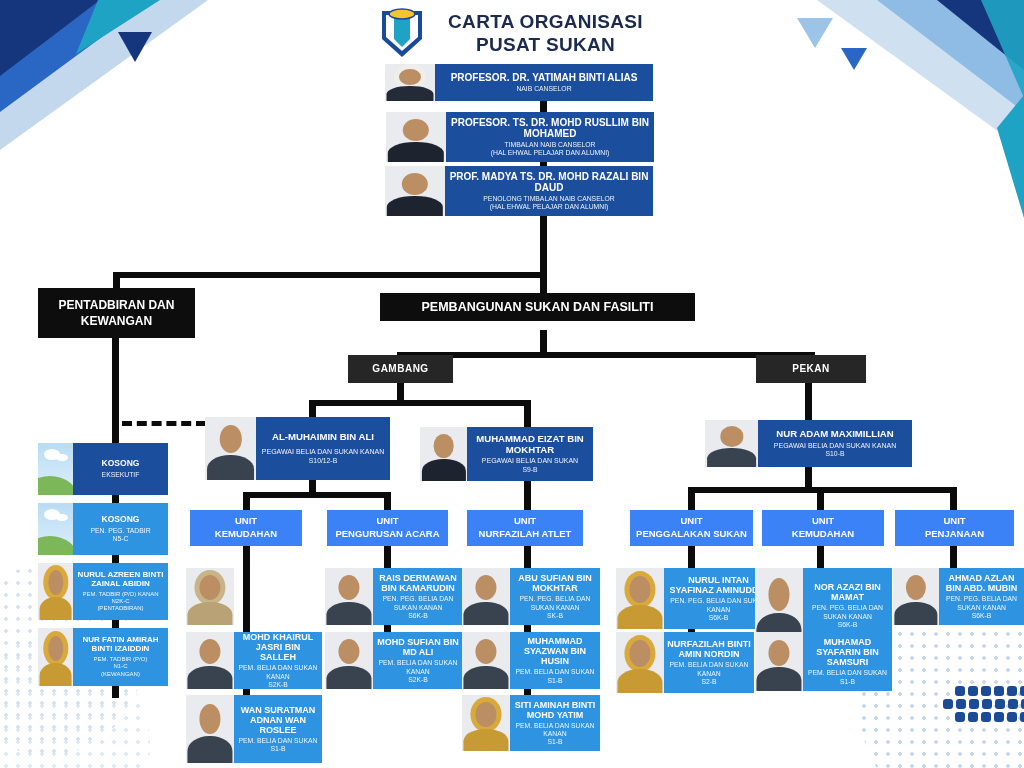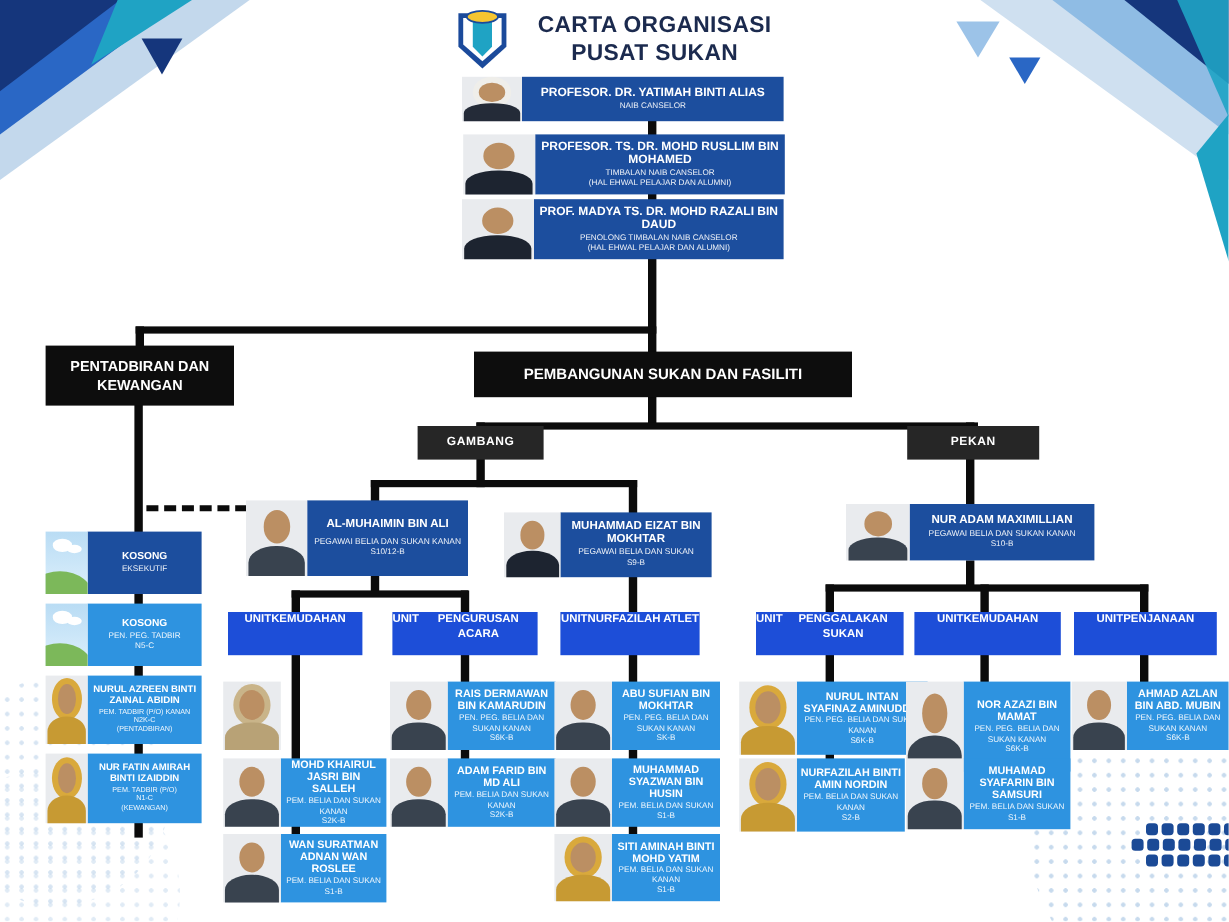--- a/index.html
+++ b/index.html
@@ -32,22 +32,22 @@
         text-align:center;color:#fff;padding:2px 3px;box-sizing:border-box;}
   .bg-navy{background:#1c4e9e;} .bg-blue{background:#2e93e0;}
   .nm{font-weight:bold;font-size:9px;line-height:1.12;}
   .rl{font-size:6.8px;line-height:1.22;color:rgba(255,255,255,.93);margin-top:2px;}
   .gr{font-size:6.8px;line-height:1.2;color:rgba(255,255,255,.93);}
   .top .nm{font-size:10px;text-align:center;} .off .nm{font-size:9.6px;} .off .rl{font-size:7px;}
   
   .blackbox{position:absolute;background:#0d0d0d;color:#fff;font-weight:bold;display:flex;
             align-items:center;justify-content:center;text-align:center;z-index:2;line-height:1.35;}
   .darkbox{background:#262626;letter-spacing:.5px;}
-  .unit{position:absolute;background:#1d4ed8;color:#fff;font-weight:bold;font-size:9.5px;
-        text-align:center;display:flex;flex-direction:row;justify-content:center;
+  .unit{position:absolute;background:#3b82f6;color:#fff;font-weight:bold;font-size:9.5px;
+        text-align:center;display:flex;flex-direction:column;justify-content:center;
         line-height:1.35;z-index:2;}
   
   .title{position:absolute;left:418px;top:10px;width:255px;text-align:center;color:#1b2a4e;
          font-size:19px;font-weight:800;line-height:1.22;letter-spacing:.3px;z-index:2;}
   
   .deco{position:absolute;z-index:0;}
   .dotdisc{position:absolute;border-radius:50%;z-index:0;
            background-image:radial-gradient(#c7daed 1.6px,transparent 2.1px);
            background-size:12px 12px;}
   .dotgrid{position:absolute;z-index:2;}
@@ -166,21 +166,21 @@
   <div class="card top" style="left:385px;top:166px;height:50px">
     <div class="photo" style="width:60px" data-variant="male-suit"></div>
     <div class="body bg-navy" style="width:208px">
       <div class="nm">PROF. MADYA TS. DR. MOHD RAZALI BIN DAUD</div>
       <div class="rl">PENOLONG TIMBALAN NAIB CANSELOR</div>
       <div class="rl" style="margin-top:0">(HAL EHWAL PELAJAR DAN ALUMNI)</div>
     </div>
   </div>
 
   <div class="blackbox" style="left:38px;top:288px;width:157px;height:50px;font-size:12px">PENTADBIRAN DAN KEWANGAN</div>
-  <div class="blackbox" style="left:395px;top:293px;width:315px;height:38px;font-size:12.5px">PEMBANGUNAN SUKAN DAN FASILITI</div>
+  <div class="blackbox" style="left:380px;top:293px;width:315px;height:28px;font-size:12.5px">PEMBANGUNAN SUKAN DAN FASILITI</div>
   <div class="blackbox darkbox" style="left:348px;top:355px;width:105px;height:28px;font-size:10px">GAMBANG</div>
   <div class="blackbox darkbox" style="left:756px;top:355px;width:110px;height:28px;font-size:10px">PEKAN</div>
 
   <div class="card" style="left:38px;top:443px;height:52px">
     <div class="photo" style="width:35px" data-variant="landscape"></div>
     <div class="body bg-navy" style="width:95px">
       <div class="nm" style="font-size:8.5px">KOSONG</div>
       <div class="rl">EKSEKUTIF</div>
     </div>
   </div>
@@ -266,41 +266,41 @@
     <div class="photo" style="width:48px" data-variant="hijab-tan"></div>
   </div>
   <div class="card" style="left:186px;top:632px;height:57px">
     <div class="photo" style="width:48px" data-variant="male"></div>
     <div class="body bg-blue" style="width:88px">
       <div class="nm">MOHD KHAIRUL JASRI BIN SALLEH</div>
       <div class="rl">PEM. BELIA DAN SUKAN KANAN</div>
       <div class="gr">S2K-B</div>
     </div>
   </div>
-  <div class="card" style="left:186px;top:695px;height:57px">
+  <div class="card" style="left:186px;top:695px;height:68px">
     <div class="photo" style="width:48px" data-variant="male"></div>
     <div class="body bg-blue" style="width:88px">
       <div class="nm">WAN SURATMAN ADNAN WAN ROSLEE</div>
       <div class="rl">PEM. BELIA DAN SUKAN</div>
       <div class="gr">S1-B</div>
     </div>
   </div>
 
   <div class="card" style="left:325px;top:568px;height:57px">
     <div class="photo" style="width:48px" data-variant="male"></div>
     <div class="body bg-blue" style="width:90px">
       <div class="nm">RAIS DERMAWAN BIN KAMARUDIN</div>
       <div class="rl">PEN. PEG. BELIA DAN SUKAN KANAN</div>
       <div class="gr">S6K-B</div>
     </div>
   </div>
   <div class="card" style="left:325px;top:632px;height:57px">
     <div class="photo" style="width:48px" data-variant="male"></div>
     <div class="body bg-blue" style="width:90px">
-      <div class="nm">ADAM FARID BIN MD ALI</div>
+      <div class="nm">MOHD SUFIAN BIN MD ALI</div>
       <div class="rl">PEM. BELIA DAN SUKAN KANAN</div>
       <div class="gr">S2K-B</div>
     </div>
   </div>
 
   <div class="card" style="left:462px;top:568px;height:57px">
     <div class="photo" style="width:48px" data-variant="male"></div>
     <div class="body bg-blue" style="width:90px">
       <div class="nm">ABU SUFIAN BIN MOKHTAR</div>
       <div class="rl">PEN. PEG. BELIA DAN SUKAN KANAN</div>

